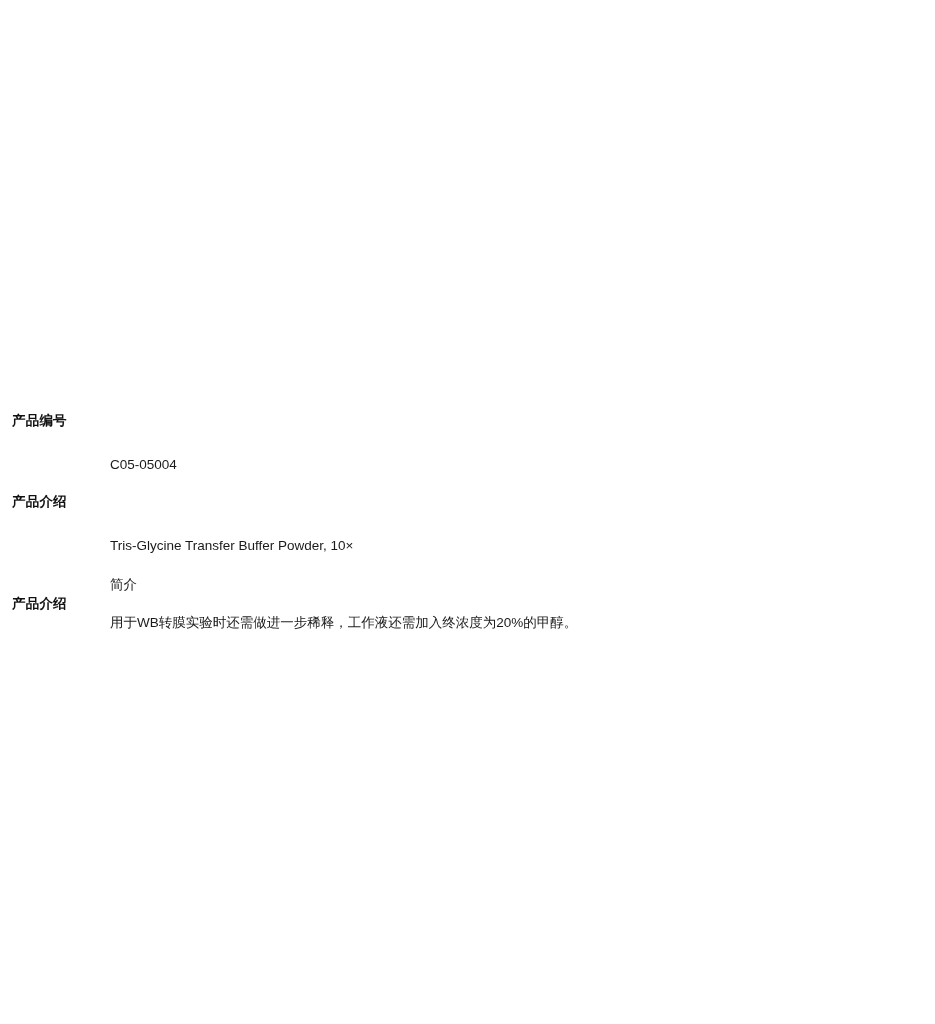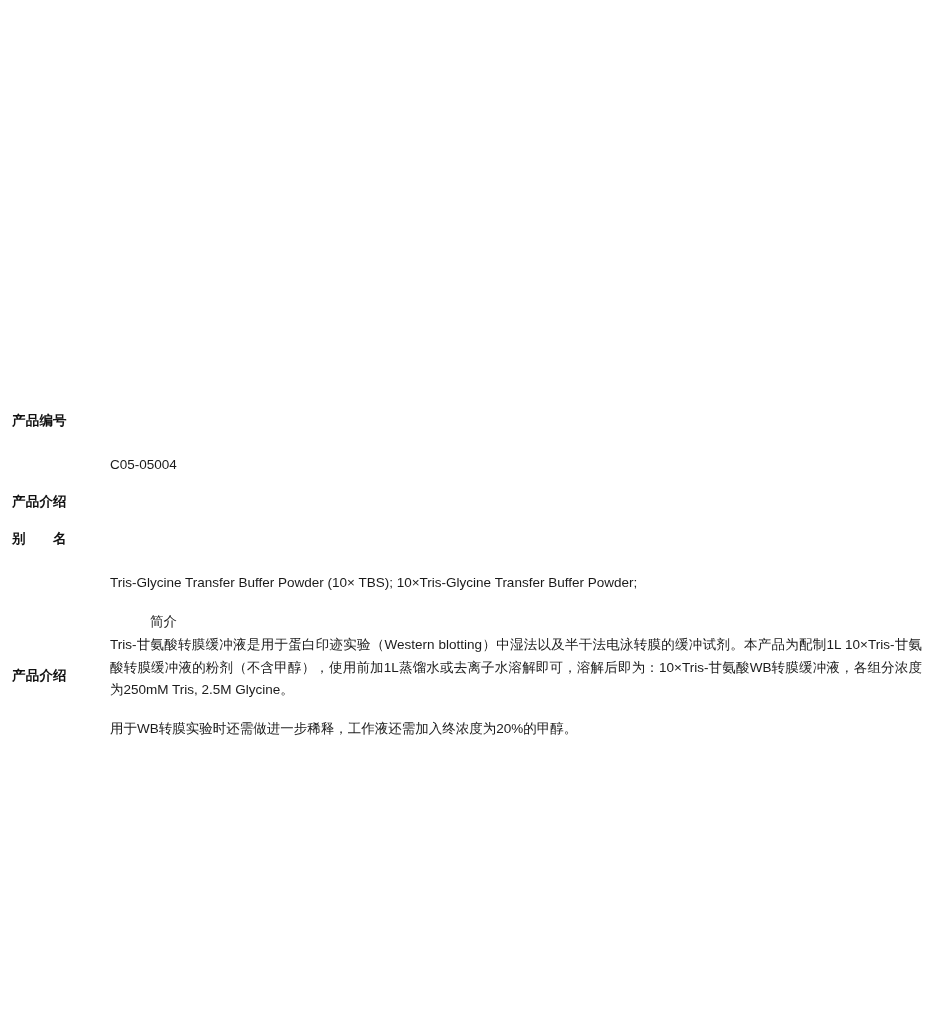--- a/index.html
+++ b/index.html
@@ -57,21 +57,20 @@
     align-items: center;
   }
   .intro-block {
     flex: 1 1 auto;
     font-size: 13.5px;
     color: #1a1a1a;
   }
   .intro-title {
     line-height: 22px;
     margin-bottom: 1px;
-    margin-left: 40px;
   }
   .intro-para {
     line-height: 22.5px;
     text-align: justify;
     width: 812px;
   }
   .intro-para2 {
     line-height: 22.5px;
     width: 812px;
     margin-top: 16px;
@@ -84,33 +83,29 @@
 
   <div class="spec-table">
 
     <div class="spec-row">
       <div class="spec-label">产品编号</div>
       <div class="spec-value">C05-05004</div>
     </div>
 
     <div class="spec-row">
       <div class="spec-label">产品介绍</div>
+      <div class="spec-value">Tris-Glycine Transfer Buffer Powder, 10×</div>
     </div>
 
 
-    <div class="spec-row">
-      <div class="spec-label spaced">别　　名</div>
-      <div class="spec-value">Tris-Glycine Transfer Buffer Powder (10× TBS); 10×Tris-Glycine Transfer Buffer Powder;</div>
-    </div>
 
 
     <div class="spec-row intro">
       <div class="spec-label">产品介绍</div>
       <div class="intro-block">
         <div class="intro-title">简介</div>
-        <div class="intro-para">Tris-甘氨酸转膜缓冲液是用于蛋白印迹实验（Western blotting）中湿法以及半干法电泳转膜的缓冲试剂。本产品为配制1L 10×Tris-甘氨酸转膜缓冲液的粉剂（不含甲醇），使用前加1L蒸馏水或去离子水溶解即可，溶解后即为：10×Tris-甘氨酸WB转膜缓冲液，各组分浓度为250mM Tris, 2.5M Glycine。</div>
         <div class="intro-para2">用于WB转膜实验时还需做进一步稀释，工作液还需加入终浓度为20%的甲醇。</div>
       </div>
     </div>
 
   </div>
 
 </div>
 
 </body></html>

